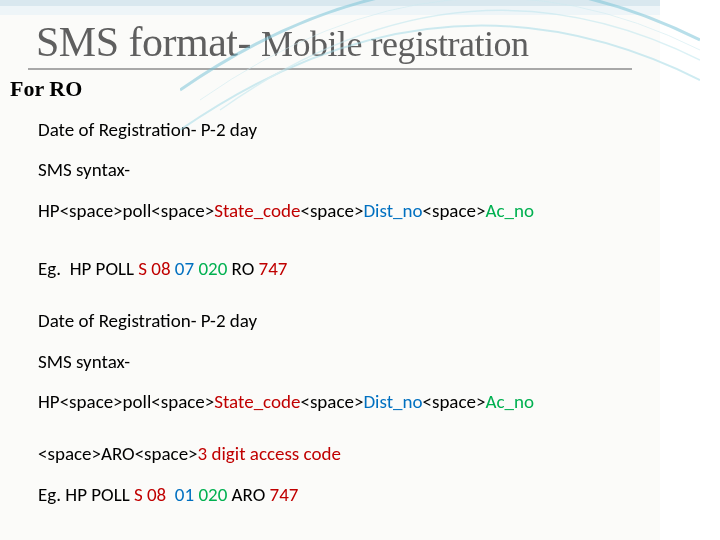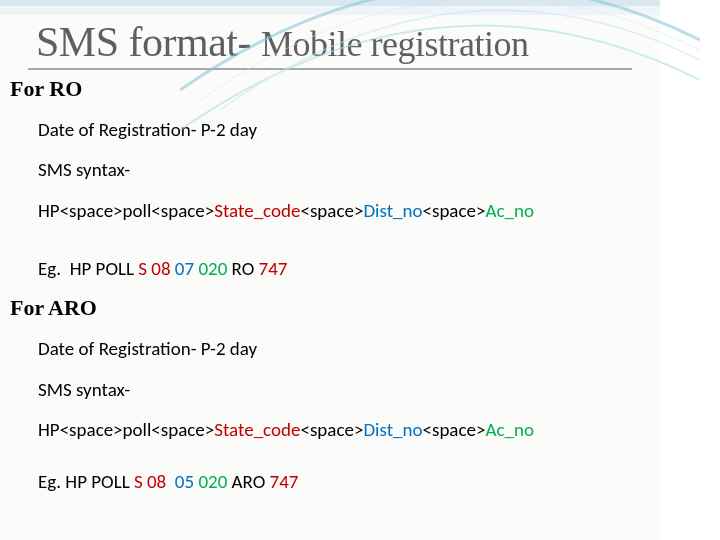--- a/index.html
+++ b/index.html
@@ -57,26 +57,28 @@
       <span>HP&lt;space&gt;poll&lt;space&gt;</span><span class="red">State_code</span><span>&lt;space&gt;</span><span class="blue">Dist_no</span><span>&lt;space&gt;</span><span class="green">Ac_no</span>
     </div>
     <div class="gap-md"></div>
     <div class="row bold">
       <span>Eg.</span>&nbsp;&nbsp;<span>HP POLL</span> <span class="red">S 08</span> <span class="blue">07</span> <span class="green">020</span> <span>RO</span> <span class="red">747</span>
     </div>
   </div>
 
   <div class="gap-sm"></div>
 
-  <div class="section-head">For ARO</div>
   <div class="block">
     <div class="row">Date of Registration-   P-2 day</div>
     <div class="row">SMS syntax-</div>
     <div class="row bold">
       <span>HP&lt;space&gt;poll&lt;space&gt;</span><span class="red">State_code</span><span>&lt;space&gt;</span><span class="blue">Dist_no</span><span>&lt;space&gt;</span><span class="green">Ac_no</span>
     </div>
     <div class="gap-sm"></div>
     <div class="row bold">
-      <span>Eg.</span> <span>HP POLL</span> <span class="red">S 08</span>&nbsp; <span class="blue">05</span> <span class="green">020</span> <span>ARO</span> <span class="red">747</span>
+      <span>&lt;space&gt;ARO&lt;space&gt;</span><span class="red">3 digit access code</span>
+    </div>
+    <div class="row bold">
+      <span>Eg.</span> <span>HP POLL</span> <span class="red">S 08</span>&nbsp; <span class="blue">01</span> <span class="green">020</span> <span>ARO</span> <span class="red">747</span>
     </div>
   </div>
 
 </div>
 
 </body></html>

